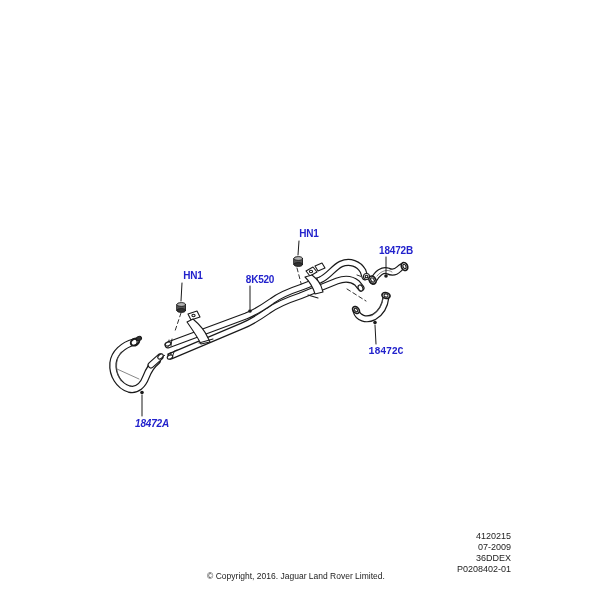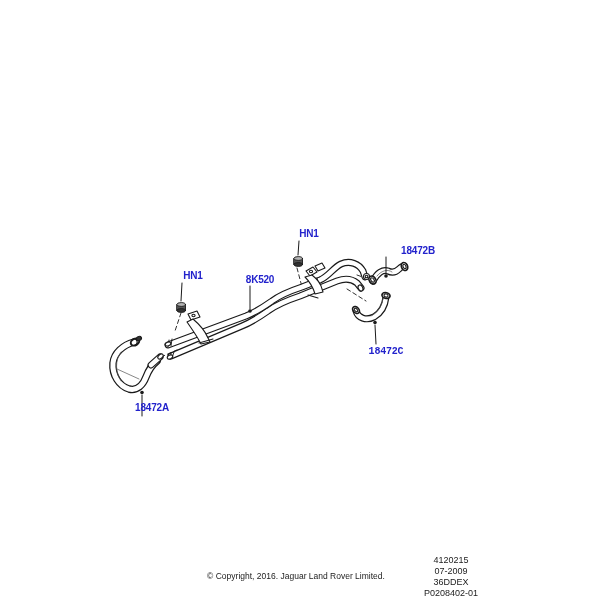--- a/index.html
+++ b/index.html
@@ -12,22 +12,22 @@
     font-weight:bold;
     font-size:10px;
     letter-spacing:-0.2px;
     white-space:nowrap;
     cursor:pointer;
     margin-left:10px;
   }
   .plate{
     position:absolute;
     left:391px;top:531px;width:120px;
-    text-align:center;
-    font-size:9px;line-height:11px;color:#222;margin-top:24px;
+    text-align:right;
+    font-size:9px;line-height:11px;color:#222;
   }
   .copyright{
     position:absolute;
     left:-4px;top:571px;width:600px;
     text-align:center;
     font-size:8.5px;color:#222;
   }
 </style>
 </head>
 <body>
@@ -138,23 +138,23 @@
         <circle cx="386" cy="276" r="1.8"></circle>
         <circle cx="375" cy="322.5" r="1.8"></circle>
         <circle cx="142" cy="392.5" r="1.8"></circle>
       </g>
     </g>
   </svg>
 
   <div class="part-label" style="left: 299px; top: 228px; color: rgb(34, 34, 204);">HN1</div>
   <div class="part-label" style="left: 183px; top: 270px; color: rgb(34, 34, 204);">HN1</div>
   <div class="part-label" style="left: 250px; top: 274px; color: rgb(34, 34, 204);">8K520</div>
-  <div class="part-label" style="left: 408px; top: 245px; color: rgb(34, 34, 204); text-align: right;">18472B</div>
+  <div class="part-label" style="left: 386px; top: 245px; color: rgb(34, 34, 204); text-align: right;">18472B</div>
   <div class="part-label" style="left: 376px; top: 346px; color: rgb(34, 34, 204); font-family: Liberation Mono, monospace;">18472C</div>
-  <div class="part-label" style="left: 142px; top: 402px; color: rgb(34, 34, 204);">18472A</div>
+  <div class="part-label" style="left: 142px; top: 418px; color: rgb(34, 34, 204); font-style: italic;">18472A</div>
 
   <div class="plate">
     <div>4120215</div>
     <div>07-2009</div>
     <div>36DDEX</div>
     <div>P0208402-01</div>
   </div>
 
   <div class="copyright">© Copyright, 2016. Jaguar Land Rover Limited.</div>
 

